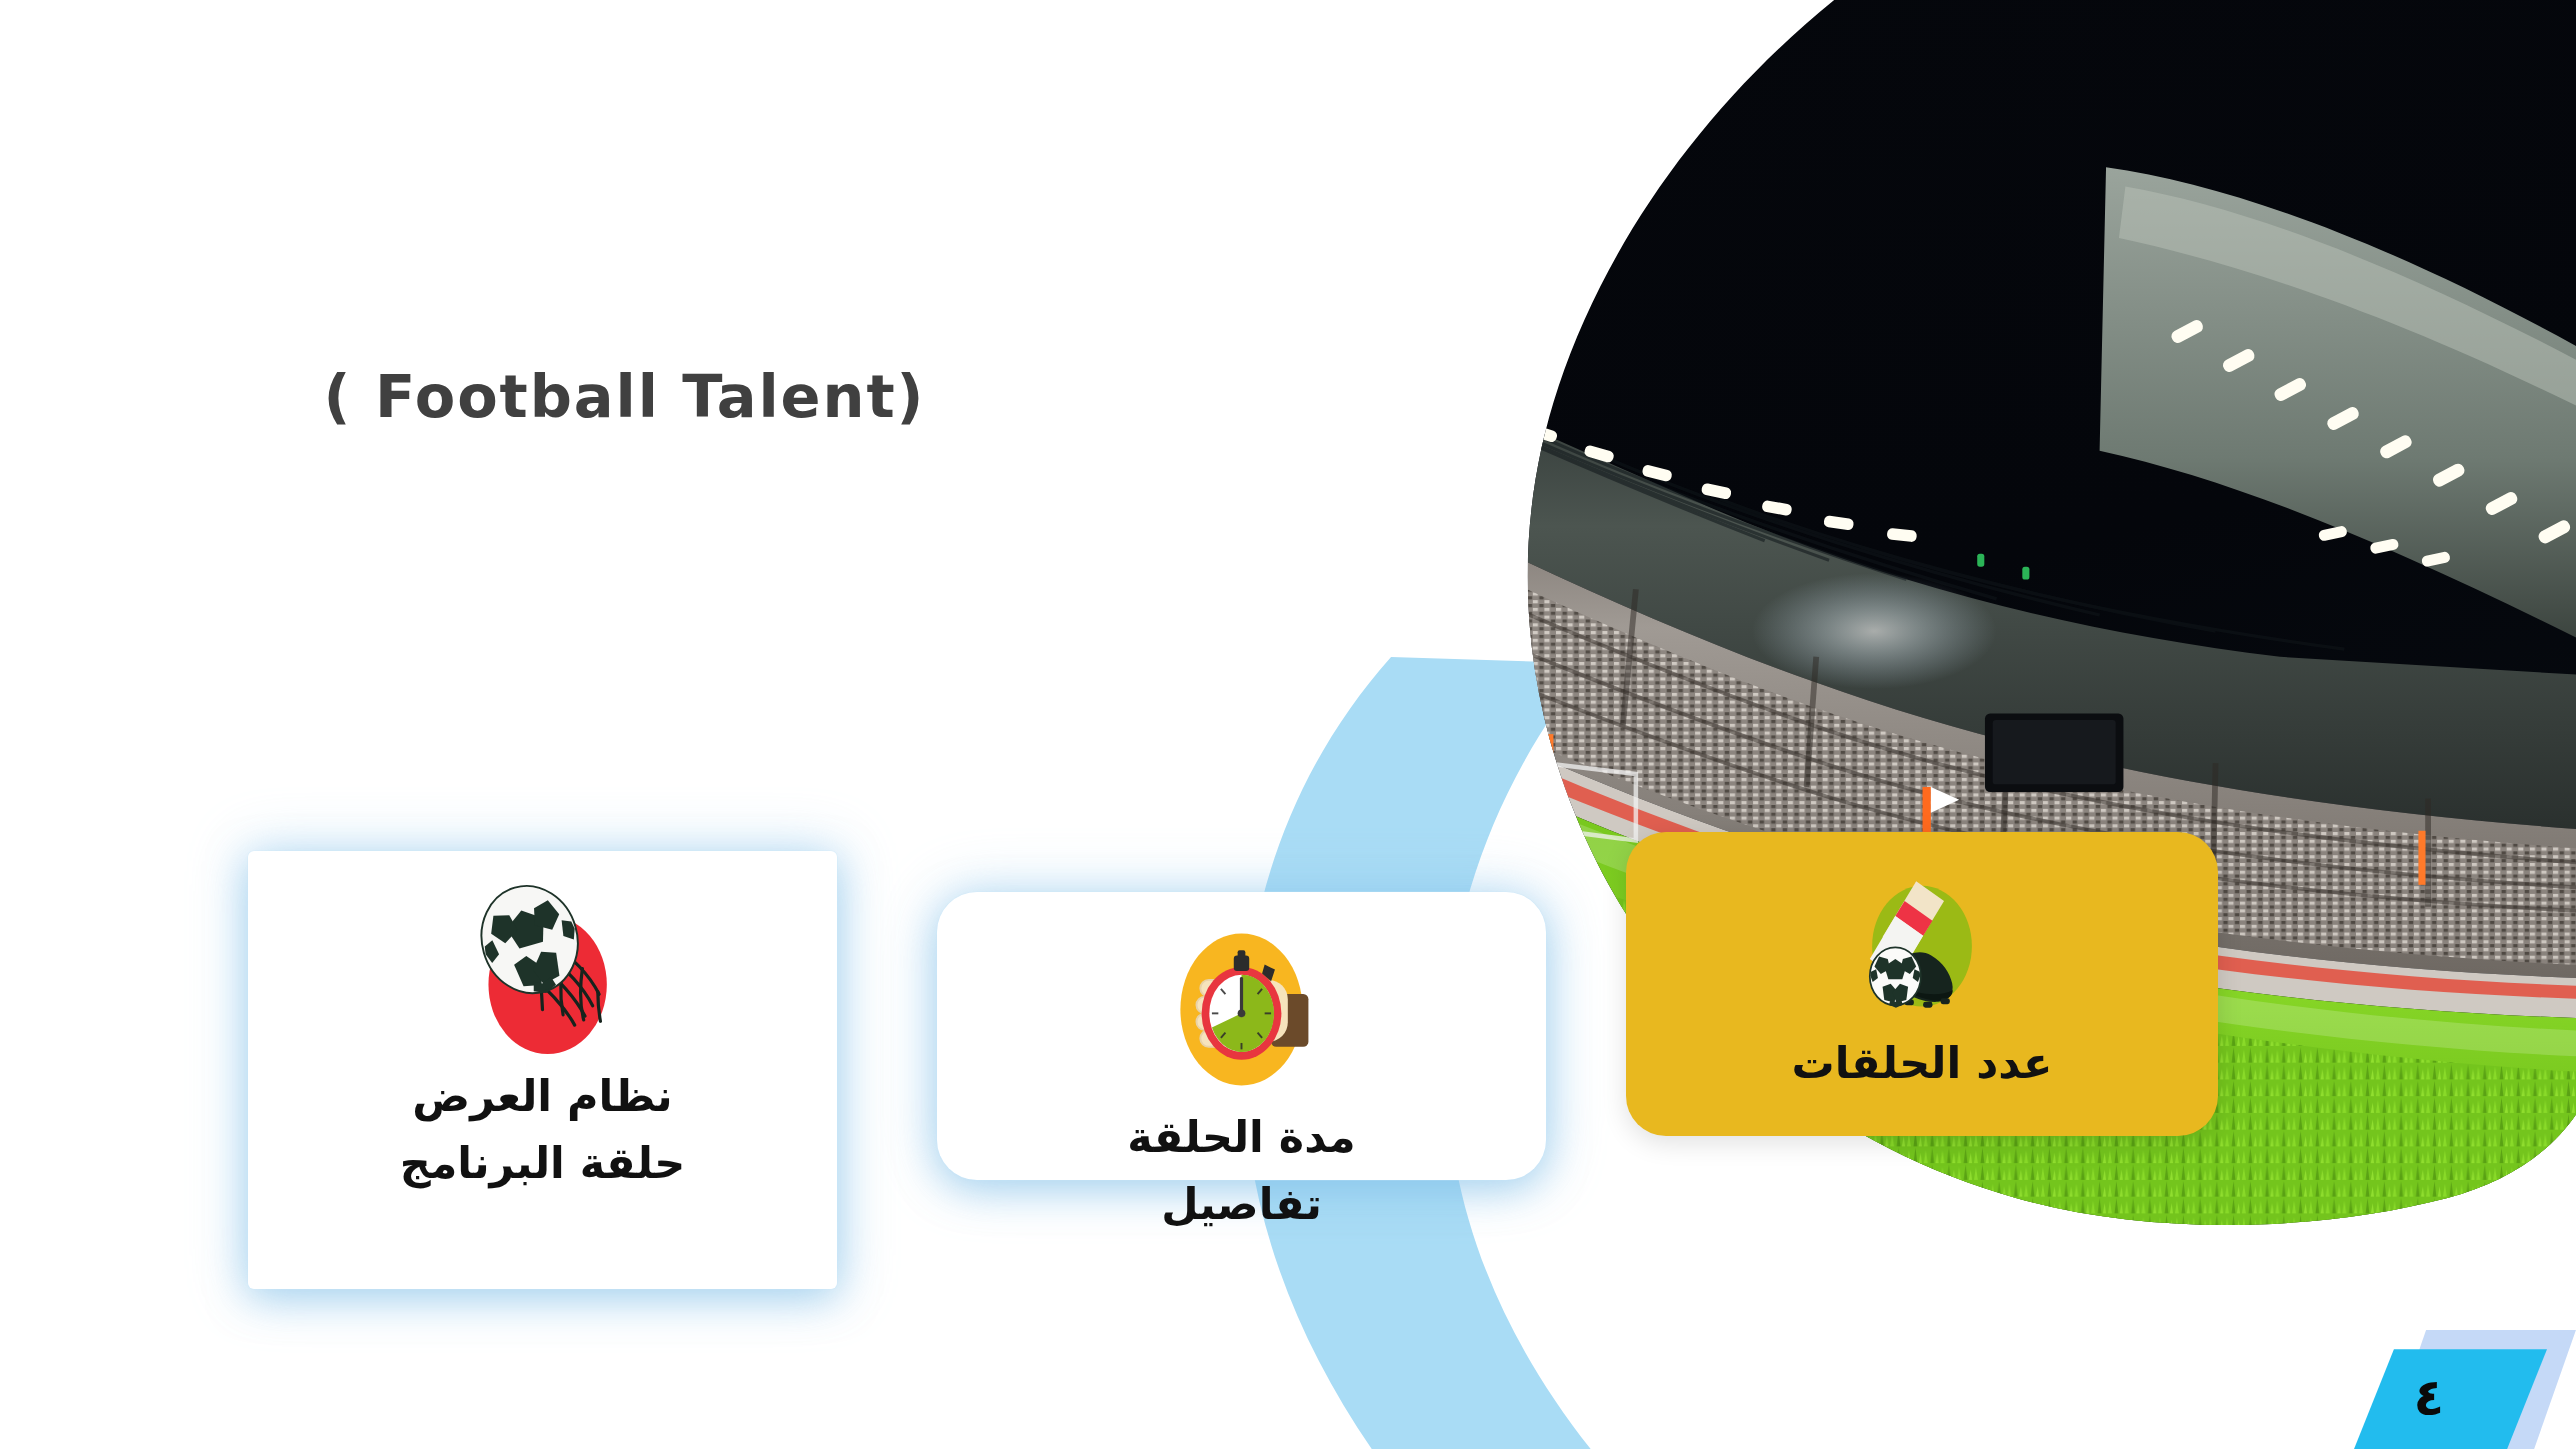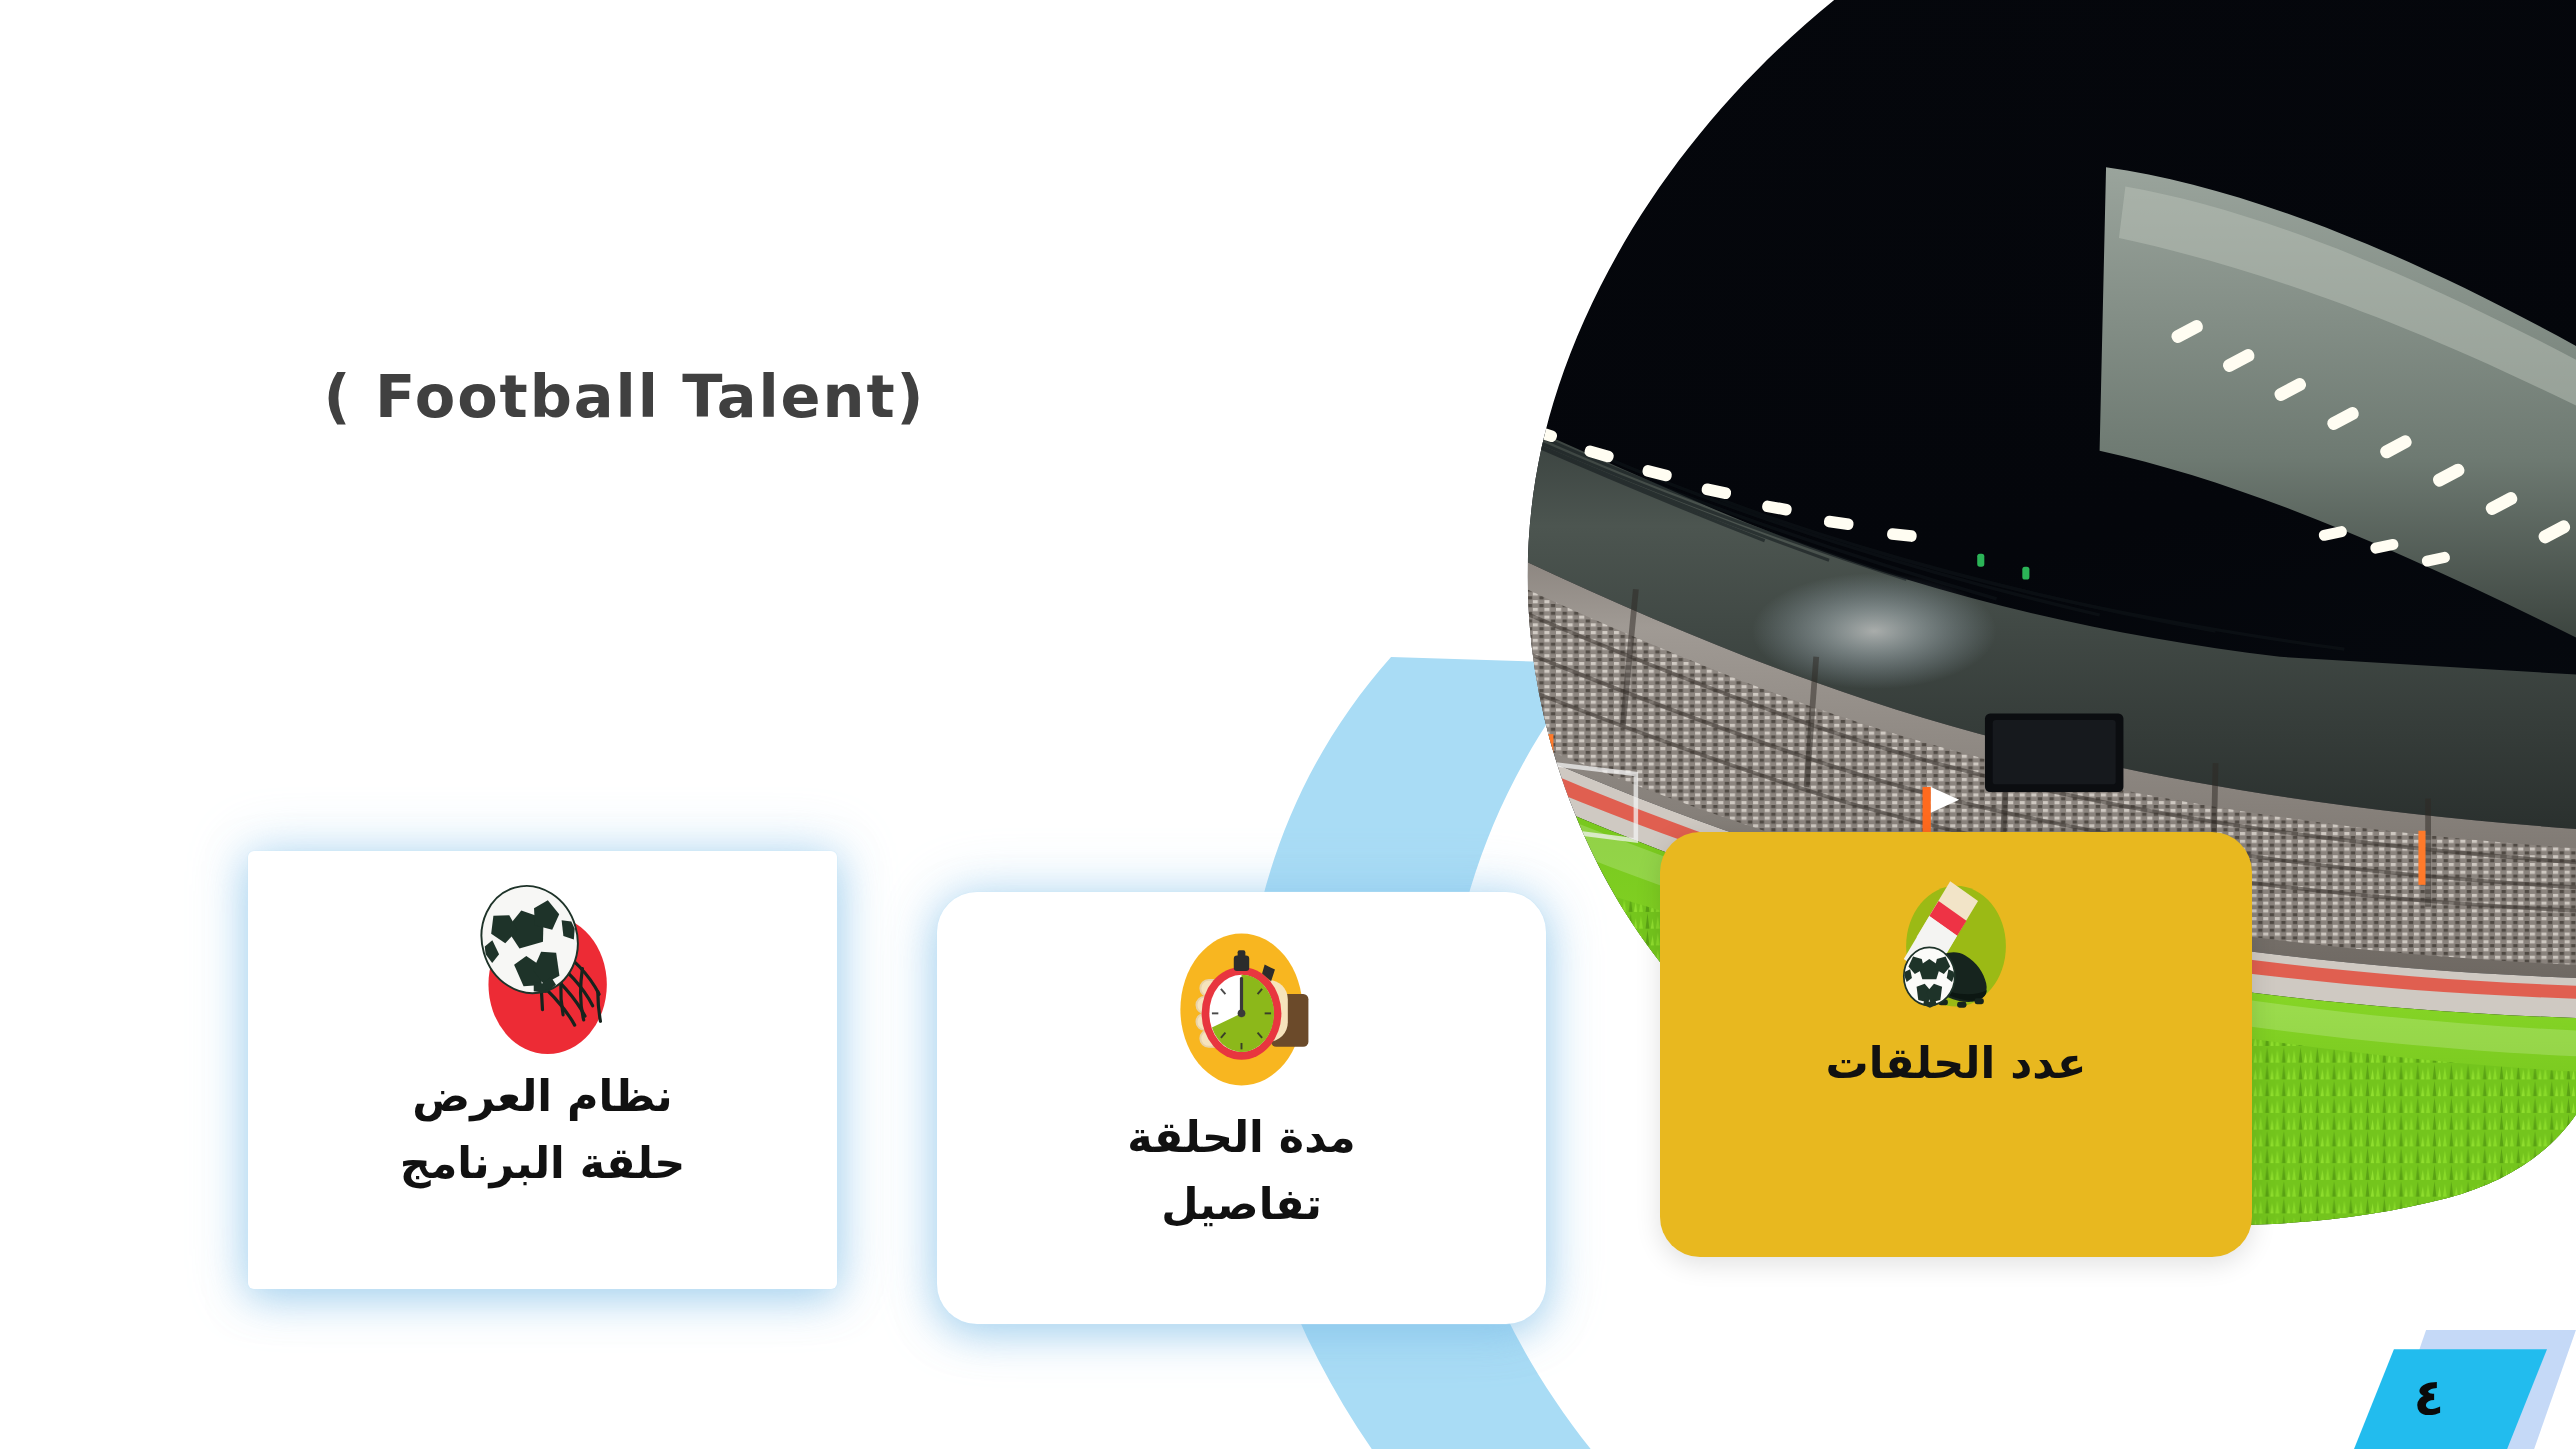--- a/index.html
+++ b/index.html
@@ -92,22 +92,22 @@
     font-size:43px;
     font-weight:700;
     color:#111111;
     line-height:1.18;
     margin:16.7px 0 0 0;
     text-align:center;
     white-space:nowrap;
   }
 
   #card-1{left:248px;top:851px;width:589px;height:438px;border-radius:6px;}
-  #card-2{left:937px;top:892px;width:609px;height:432px;}
-  #card-3{left:1660px;top:832px;width:592px;height:425px;}
+  #card-2{left:937px;top:892px;width:609px;height:288px;}
+  #card-3{left:1626px;top:832px;width:592px;height:304px;}
   #card-3 .card-icon{width:174px;height:174px;margin-top:26px;}
 
   
   .watermark{
     position:absolute;
     left:1095px;top:1300px;
     width:399px;
     text-align:center;
     color:#e6e6e6;
     pointer-events:none;

